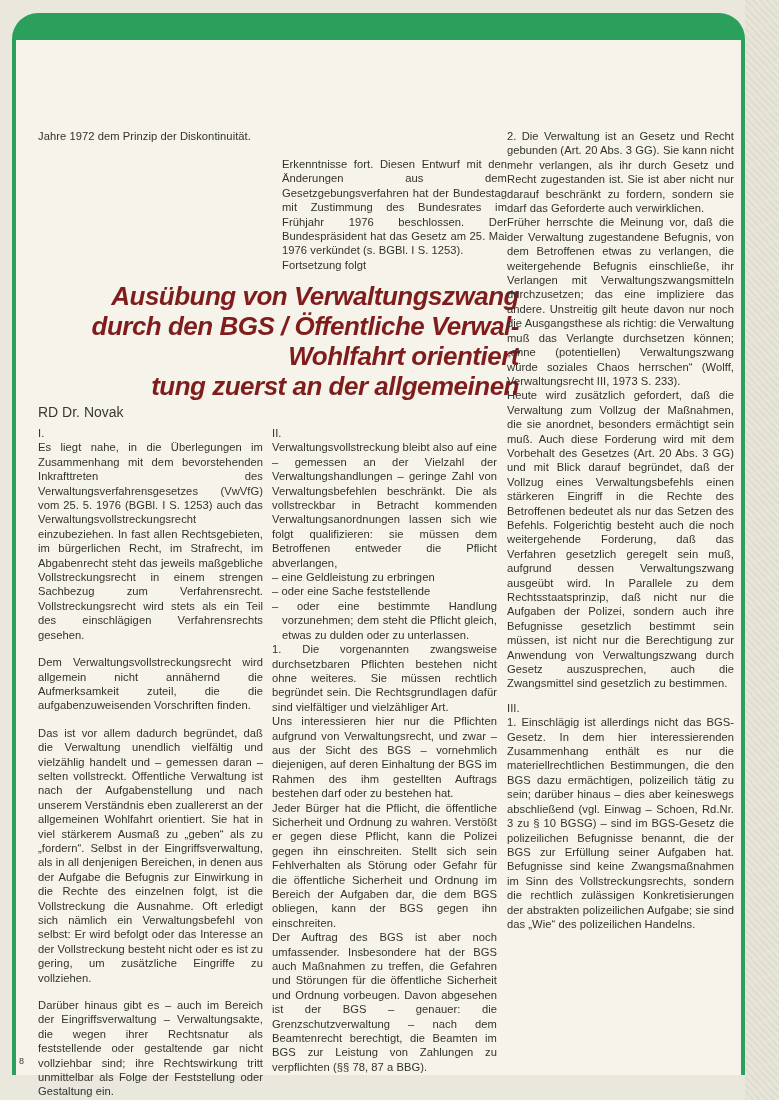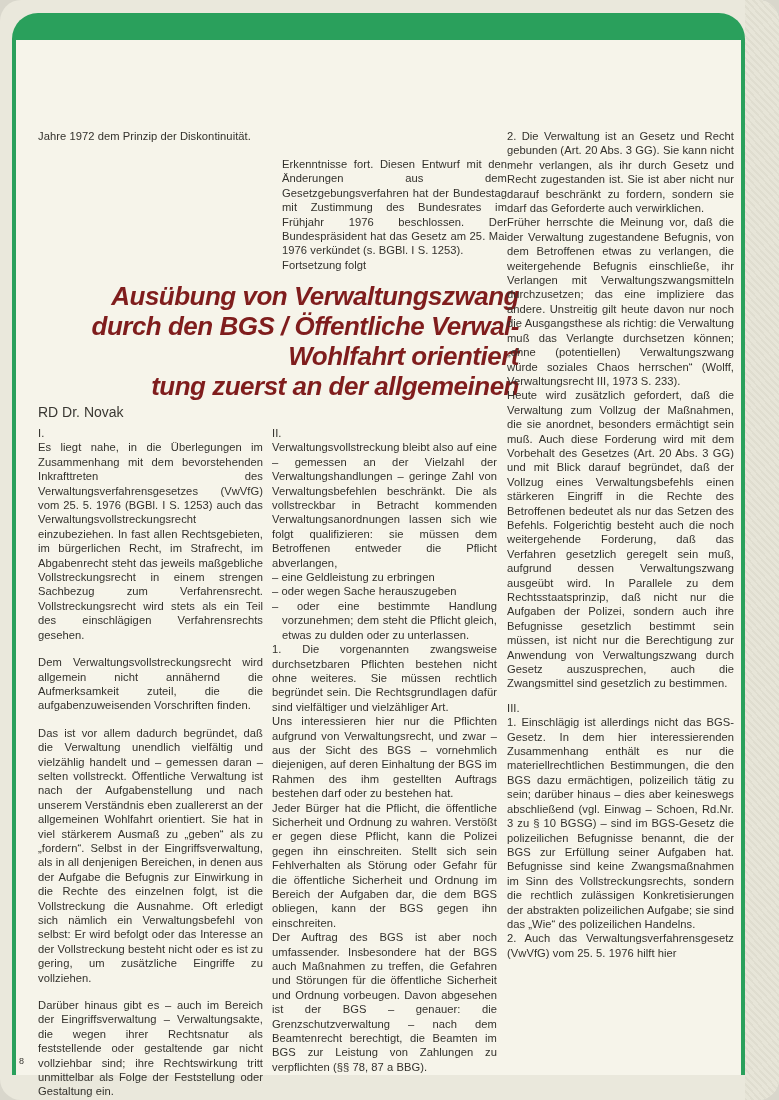--- a/index.html
+++ b/index.html
@@ -4,21 +4,20 @@
 <style>
   html,body { margin:0; padding:0; }
   body { background:#d9d7cc; }
   .page {
     position:relative;
     width:779px; height:1100px;
     background:#eae8dc;
     font-family:"Liberation Sans","DejaVu Sans",sans-serif;
     color:#33312c;
     overflow:hidden;
-    border-radius:21px;
   }
   
   .page::after{
     content:"";
     position:absolute; right:0; top:0; width:34px; height:1100px;
     background:
       repeating-linear-gradient(47deg, rgba(120,115,95,.07) 0 2px, transparent 2px 5px),
       #e7e5d8;
   }
   .frame {
@@ -100,32 +99,31 @@
     <p>Es liegt nahe, in die Überlegungen im Zusammenhang mit dem bevorstehenden Inkrafttreten des Verwaltungsverfahrensgesetzes (VwVfG) vom 25. 5. 1976 (BGBl. I S. 1253) auch das Verwaltungsvollstreckungsrecht einzubeziehen. In fast allen Rechtsgebieten, im bürgerlichen Recht, im Strafrecht, im Abgabenrecht steht das jeweils maßgebliche Vollstreckungsrecht in einem strengen Sachbezug zum Verfahrensrecht. Vollstreckungsrecht wird stets als ein Teil des einschlägigen Verfahrensrechts gesehen.</p>
     <p class="gap">Dem Verwaltungsvollstreckungsrecht wird allgemein nicht annähernd die Aufmerksamkeit zuteil, die die aufgabenzuweisenden Vorschriften finden.</p>
     <p class="gap">Das ist vor allem dadurch begründet, daß die Verwaltung unendlich vielfältig und vielzählig handelt und – gemessen daran – selten vollstreckt. Öffentliche Verwaltung ist nach der Aufgabenstellung und nach unserem Verständnis eben zuallererst an der allgemeinen Wohlfahrt orientiert. Sie hat in viel stärkerem Ausmaß zu „geben“ als zu „fordern“. Selbst in der Eingriffsverwaltung, als in all denjenigen Bereichen, in denen aus der Aufgabe die Befugnis zur Einwirkung in die Rechte des einzelnen folgt, ist die Vollstreckung die Ausnahme. Oft erledigt sich nämlich ein Verwaltungsbefehl von selbst: Er wird befolgt oder das Interesse an der Vollstreckung besteht nicht oder es ist zu gering, um zusätzliche Eingriffe zu vollziehen.</p>
     <p class="gap">Darüber hinaus gibt es – auch im Bereich der Eingriffsverwaltung – Verwaltungsakte, die wegen ihrer Rechtsnatur als feststellende oder gestaltende gar nicht vollziehbar sind; ihre Rechtswirkung tritt unmittelbar als Folge der Feststellung oder Gestaltung ein.</p>
   </div>
 
   <div class="col art-col2">
     <p>II.</p>
     <p>Verwaltungsvollstreckung bleibt also auf eine – gemessen an der Vielzahl der Verwaltungshandlungen – geringe Zahl von Verwaltungsbefehlen beschränkt. Die als vollstreckbar in Betracht kommenden Verwaltungsanordnungen lassen sich wie folgt qualifizieren: sie müssen dem Betroffenen entweder die Pflicht abverlangen,</p>
     <p class="li">– eine Geldleistung zu erbringen</p>
-    <p class="li">– oder wegen Sache herauszugeben</p>
+    <p class="li">– oder eine Sache feststellende</p>
     <p class="li">– oder eine bestimmte Handlung vorzunehmen; dem steht die Pflicht gleich, etwas zu dulden oder zu unterlassen.</p>
     <p>1. Die vorgenannten zwangsweise durchsetzbaren Pflichten bestehen nicht ohne weiteres. Sie müssen rechtlich begründet sein. Die Rechtsgrundlagen dafür sind vielfältiger und vielzähliger Art.</p>
     <p>Uns interessieren hier nur die Pflichten aufgrund von Verwaltungsrecht, und zwar – aus der Sicht des BGS – vornehmlich diejenigen, auf deren Einhaltung der BGS im Rahmen des ihm gestellten Auftrags bestehen darf oder zu bestehen hat.</p>
     <p>Jeder Bürger hat die Pflicht, die öffentliche Sicherheit und Ordnung zu wahren. Verstößt er gegen diese Pflicht, kann die Polizei gegen ihn einschreiten. Stellt sich sein Fehlverhalten als Störung oder Gefahr für die öffentliche Sicherheit und Ordnung im Bereich der Aufgaben dar, die dem BGS obliegen, kann der BGS gegen ihn einschreiten.</p>
     <p>Der Auftrag des BGS ist aber noch umfassender. Insbesondere hat der BGS auch Maßnahmen zu treffen, die Gefahren und Störungen für die öffentliche Sicherheit und Ordnung vorbeugen. Davon abgesehen ist der BGS – genauer: die Grenzschutzverwaltung – nach dem Beamtenrecht berechtigt, die Beamten im BGS zur Leistung von Zahlungen zu verpflichten (§§ 78, 87 a BBG).</p>
   </div>
 
   <div class="col art-col3">
     <p>2. Die Verwaltung ist an Gesetz und Recht gebunden (Art. 20 Abs. 3 GG). Sie kann nicht mehr verlangen, als ihr durch Gesetz und Recht zugestanden ist. Sie ist aber nicht nur darauf beschränkt zu fordern, sondern sie darf das Geforderte auch verwirklichen.</p>
     <p>Früher herrschte die Meinung vor, daß die der Verwaltung zugestandene Befugnis, von dem Betroffenen etwas zu verlangen, die weitergehende Befugnis einschließe, ihr Verlangen mit Verwaltungszwangsmitteln durchzusetzen; das eine impliziere das andere. Unstreitig gilt heute davon nur noch die Ausgangsthese als richtig: die Verwaltung muß das Verlangte durchsetzen können; „ohne (potentiellen) Verwaltungszwang würde soziales Chaos herrschen“ (Wolff, Verwaltungsrecht III, 1973 S. 233).</p>
     <p>Heute wird zusätzlich gefordert, daß die Verwaltung zum Vollzug der Maßnahmen, die sie anordnet, besonders ermächtigt sein muß. Auch diese Forderung wird mit dem Vorbehalt des Gesetzes (Art. 20 Abs. 3 GG) und mit Blick darauf begründet, daß der Vollzug eines Verwaltungsbefehls einen stärkeren Eingriff in die Rechte des Betroffenen bedeutet als nur das Setzen des Befehls. Folgerichtig besteht auch die noch weitergehende Forderung, daß das Verfahren gesetzlich geregelt sein muß, aufgrund dessen Verwaltungszwang ausgeübt wird. In Parallele zu dem Rechtsstaatsprinzip, daß nicht nur die Aufgaben der Polizei, sondern auch ihre Befugnisse gesetzlich bestimmt sein müssen, ist nicht nur die Berechtigung zur Anwendung von Verwaltungszwang durch Gesetz auszusprechen, auch die Zwangsmittel sind gesetzlich zu bestimmen.</p>
     <p class="gap-sm">III.</p>
     <p>1. Einschlägig ist allerdings nicht das BGS-Gesetz. In dem hier interessierenden Zusammenhang enthält es nur die materiellrechtlichen Bestimmungen, die den BGS dazu ermächtigen, polizeilich tätig zu sein; darüber hinaus – dies aber keineswegs abschließend (vgl. Einwag – Schoen, Rd.Nr. 3 zu § 10 BGSG) – sind im BGS-Gesetz die polizeilichen Befugnisse benannt, die der BGS zur Erfüllung seiner Aufgaben hat. Befugnisse sind keine Zwangsmaßnahmen im Sinn des Vollstreckungsrechts, sondern die rechtlich zulässigen Konkretisierungen der abstrakten polizeilichen Aufgabe; sie sind das „Wie“ des polizeilichen Handelns.</p>
-    <p>2. Auch das Verwaltungsverfahrensgesetz (VwVfG) vom 25. 5. 1976 hilft hier</p>
   </div>
 
   <div class="page-number">8</div>
 
 </div>
 
 </body></html>

